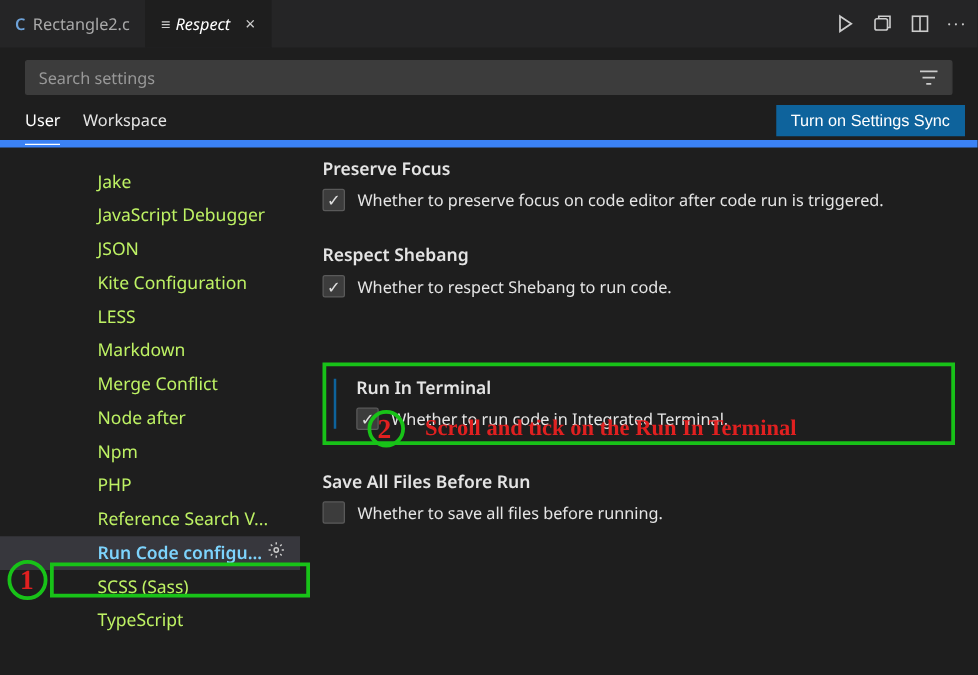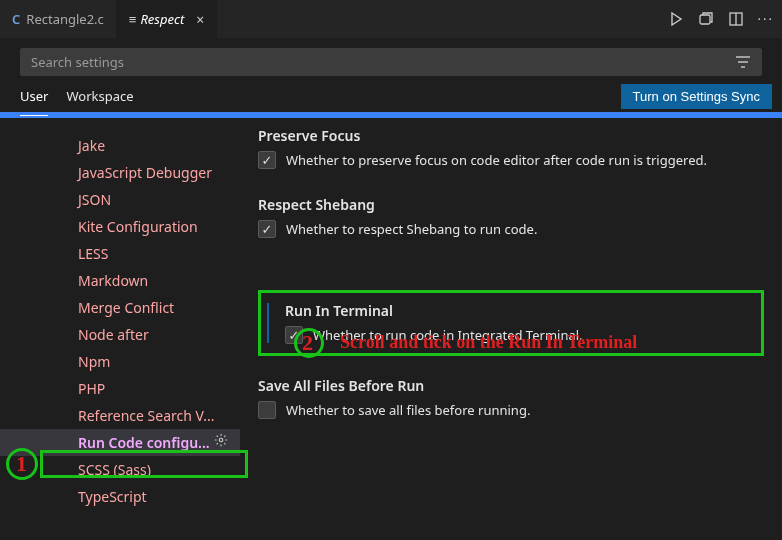--- a/index.html
+++ b/index.html
@@ -65,27 +65,27 @@
   .main {
     display: flex; align-items: stretch;
     height: calc(540px - 38px - 44px - 36px);
   }
   .sidebar {
     width: 240px; padding: 14px 0 0 0;
     overflow: hidden;
   }
   .sidebar-item {
     padding: 4px 10px 4px 78px;
-    color: #fca5a5; font-size: 14px;
+    color: #bef264; font-size: 14px;
     white-space: nowrap; overflow: hidden; text-overflow: ellipsis;
     cursor: pointer;
     position: relative;
   }
   .sidebar-item.selected {
-    color: #f0abfc; font-weight: 600;
+    color: #7dd3fc; font-weight: 600;
     background: #37373d;
   }
   .sidebar-item .gear { position: absolute; right: 12px; top: 4px; color: #ccc; font-size: 13px; }
   .content {
     flex: 1; padding: 8px 18px 0 18px; overflow: hidden;
   }
   .setting { margin-bottom: 26px; }
   .setting-title { font-weight: 600; color: #e4e4e4; font-size: 14px; margin-bottom: 6px; }
   .setting-desc-row { display: flex; align-items: flex-start; gap: 10px; }
   .chk {

